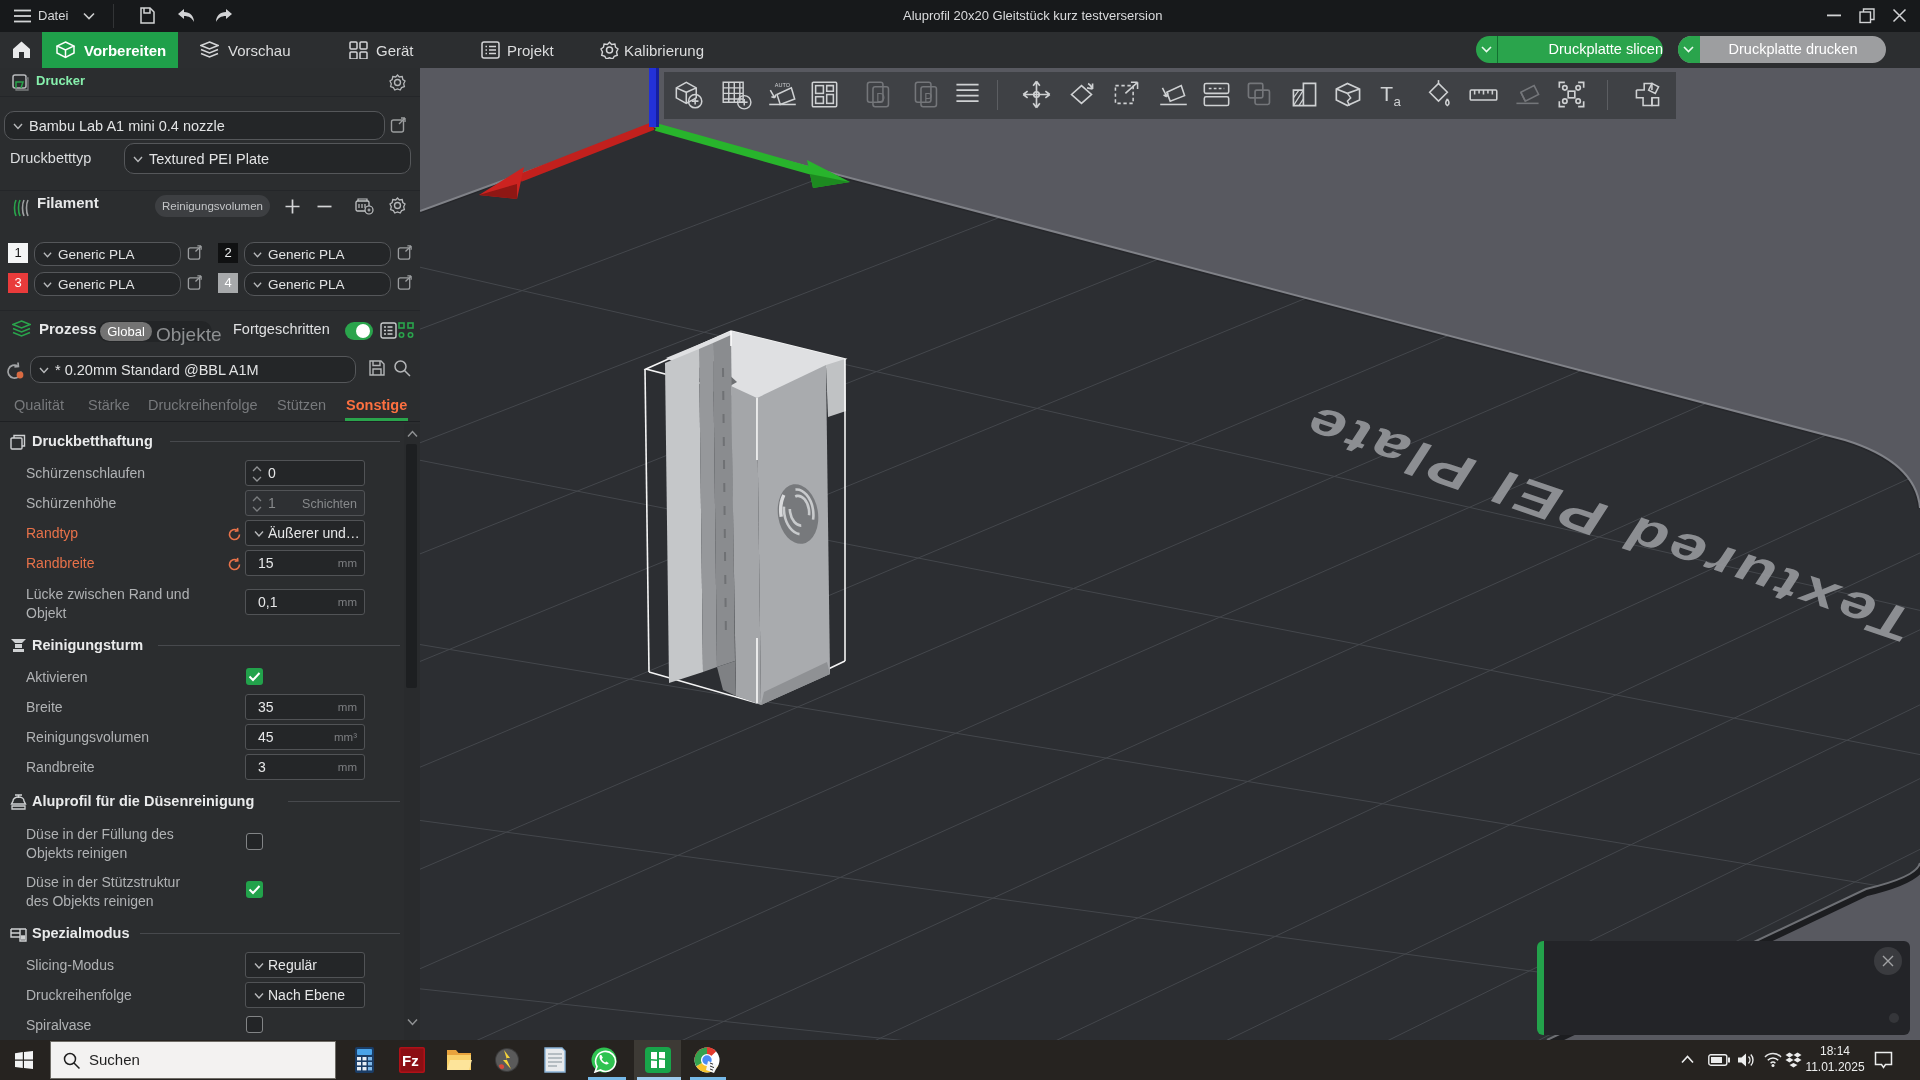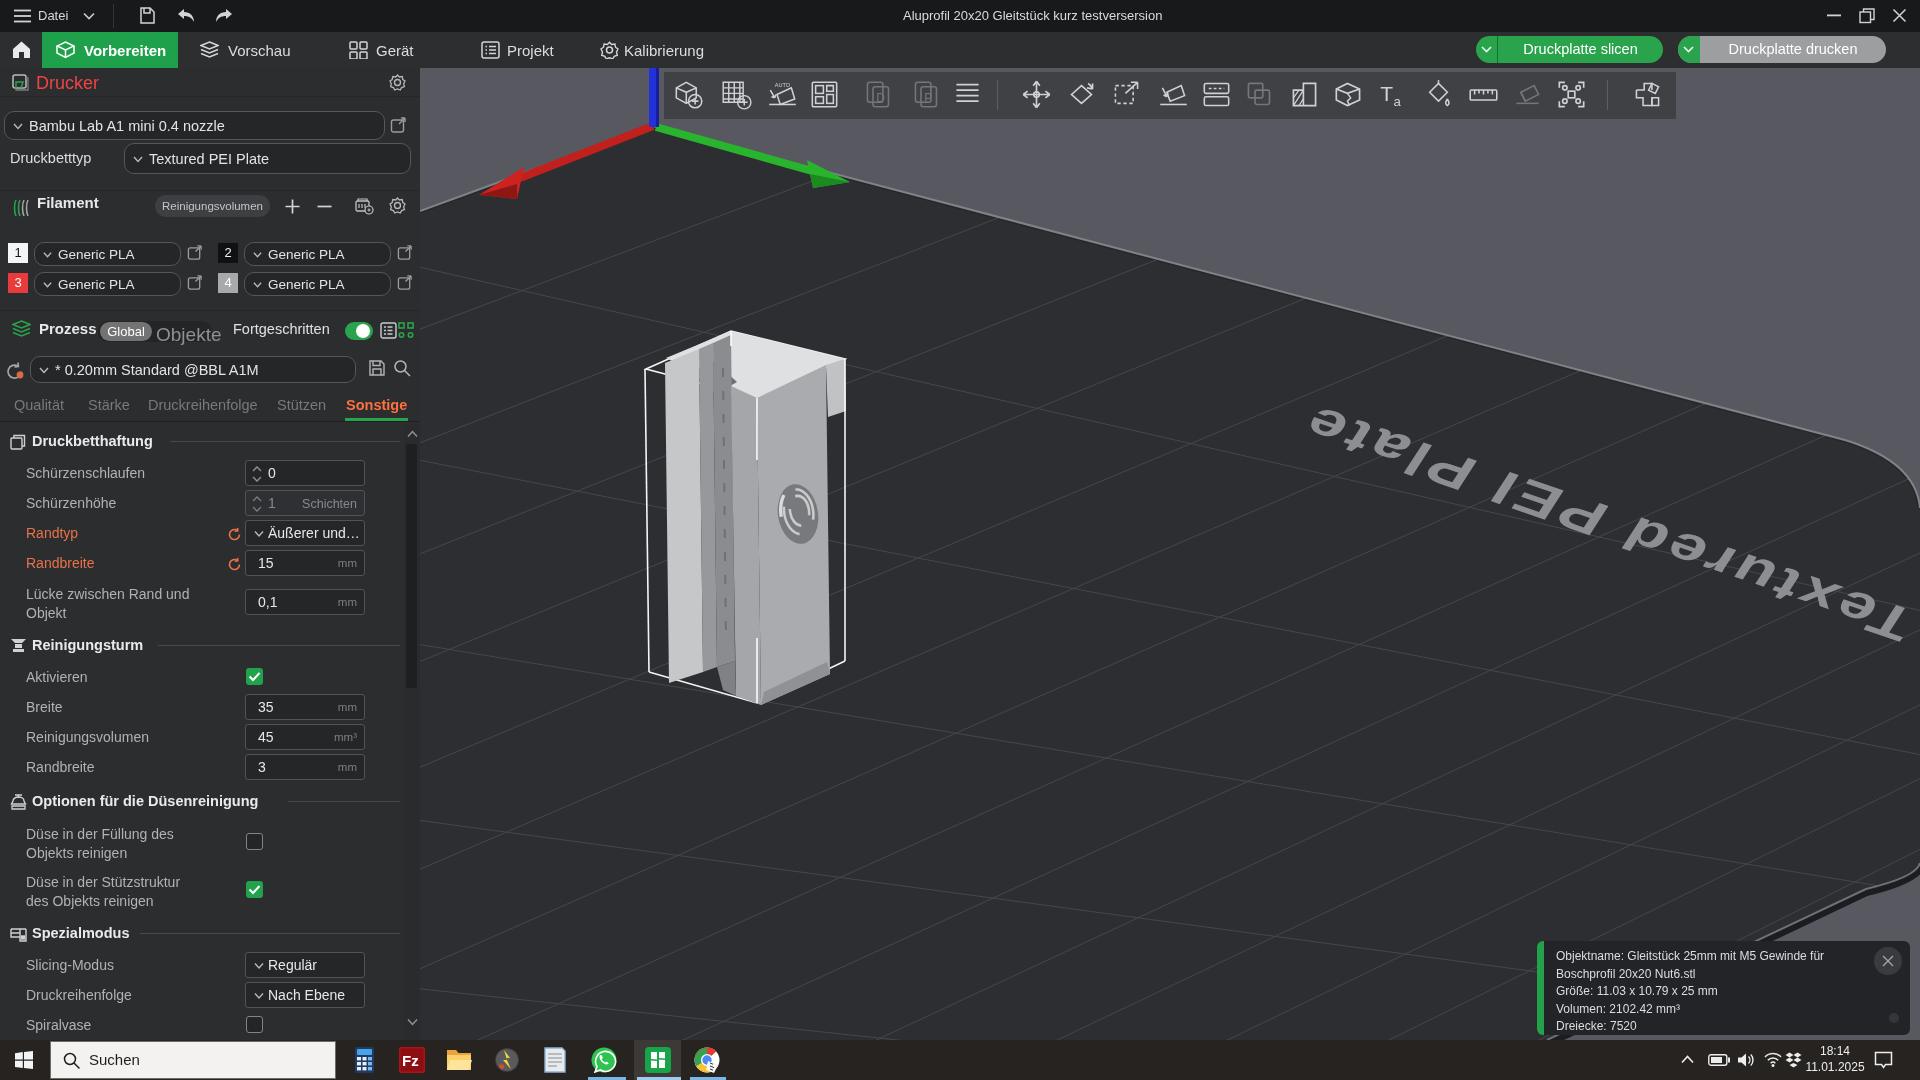--- a/index.html
+++ b/index.html
@@ -107,21 +107,21 @@
       <circle cx="9.5" cy="9" r="3" stroke="#d4d5d7" stroke-width="1.5" fill="none"></circle>
       <path d="M9.5 1.2 L11.6 3.4 L14.9 3 L15.5 6.2 L18 8 L16.5 11 L17.3 14.2 L14.2 15.3 L12.6 18 L9.5 16.8 L6.4 18 L4.8 15.3 L1.7 14.2 L2.5 11 L1 8 L3.5 6.2 L4.1 3 L7.4 3.4 Z" stroke="#d4d5d7" stroke-width="1.4" fill="none"></path>
     </svg>
  <div class="tab" style="left:624px">Kalibrierung</div>
 
  <div class="abs" style="left:1476px;top:4px;width:187px;height:27px;background:#2aa44c;border-radius:13.5px;overflow:hidden">
    <div class="abs" style="left:20.5px;top:0;width:1.5px;height:27px;background:#137031"></div>
    <svg class="abs" style="left:5px;top:10px" width="11" height="7" viewBox="0 0 11 7">
         <path d="M1 1 L5.5 5.5 L10 1" stroke="#eafaef" stroke-width="1.6" fill="none"></path>
       </svg>
-   <div class="abs" style="left:22px;top:5px;width:165px;text-align:center;color:#fff;font-size:14.5px">Druckplatte slicen</div>
+   <div class="abs" style="left:22px;top:5px;width:165px;text-align:right;color:#fff;font-size:14.5px">Druckplatte slicen</div>
  </div>
  <div class="abs" style="left:1678px;top:4px;width:208px;height:27px;background:#9d9ea0;border-radius:13.5px;overflow:hidden">
    <div class="abs" style="left:0;top:0;width:22px;height:27px;background:#2aa44c"></div>
    <svg class="abs" style="left:5px;top:10px" width="11" height="7" viewBox="0 0 11 7">
         <path d="M1 1 L5.5 5.5 L10 1" stroke="#eafaef" stroke-width="1.6" fill="none"></path>
       </svg>
    <div class="abs" style="left:22px;top:5px;width:186px;text-align:center;color:#fff;font-size:14.5px">Druckplatte drucken</div>
  </div>
 </div>
 
@@ -357,39 +357,36 @@
         <g stroke="#cfd1d3" stroke-width="1.4" fill="none">
           <path d="M4,10 h7 v-6 h7 v6 M4,10 v7 h6 v7 h8 v-7"></path>
           <path d="M18,4 l6,3 l-3,6 l-6,-3 Z"></path>
           <path d="M18,17 h6 v7 h-6 Z"></path>
         </g>
       </svg>
  </div>
 
  <div class="abs" style="left:1117px;top:873px;width:373px;height:94px;background:#232428;border-radius:6px;overflow:hidden">
    <div class="abs" style="left:0;top:0;width:7px;height:94px;background:#23a24b"></div>
-   <div class="abs" style="left:19px;top:7px;font-size:12px;line-height:17.6px;color:#dcdddf">
-     Objektname: Gleitstück 25mm mit M5 Gewinde für<br>Boschprofil 20x20 Nut6.stl<br>Größe: 11.03 x 10.79 x 25 mm<br>Volumen: 2102.42 mm³<br>Dreiecke: 7520
-   </div>
    <div class="abs" style="left:337px;top:6px;width:28px;height:28px;border-radius:50%;background:#3a3b3f"></div>
    <svg class="abs" style="left:344px;top:13px" width="14" height="14" viewBox="0 0 14 14">
         <path d="M2 2 L12 12 M12 2 L2 12" stroke="#a2a3a5" stroke-width="1.4"></path>
       </svg>
    <div class="abs" style="left:352px;top:72px;width:10px;height:10px;border-radius:50%;background:#35363a"></div>
  </div>
 </div>
 
 <div id="panel">
 
 <svg class="ico" style="left:11px;top:5px" width="19" height="19" viewBox="0 0 19 19">
       <rect x="2" y="2" width="13" height="13" rx="2" stroke="#b9bbbd" stroke-width="1.5" fill="none"></rect>
       <path d="M5,15 v-6 h7 l-2,6" stroke="#2aa44c" stroke-width="1.5" fill="none"></path>
       <path d="M15,5 h2 v12 h-12 v-2" stroke="#7a7c7e" stroke-width="1.3" fill="none"></path>
     </svg>
-<div class="abs" style="left:36px;top:5px;font-size:18px;font-weight:normal;color:#ef4444">Drucker</div>
+<div class="abs" style="left:36px;top:5px;font-size:13px;font-weight:bold;color:#86efac">Drucker</div>
 <svg class="ico" style="left:389px;top:6px" width="17" height="17" viewBox="0 0 17 17">
       <circle cx="8.5" cy="8.5" r="3" stroke="#b5b7b9" stroke-width="1.4" fill="none"></circle>
       <path d="M8.5 1 L10.3 3 L13.2 2.6 L13.8 5.5 L16 7 L14.7 9.8 L15.4 12.6 L12.6 13.6 L11.2 16 L8.5 15 L5.8 16 L4.4 13.6 L1.6 12.6 L2.3 9.8 L1 7 L3.2 5.5 L3.8 2.6 L6.7 3 Z" stroke="#b5b7b9" stroke-width="1.3" fill="none"></path>
     </svg>
 <div class="abs" style="left:0px;top:28px;width:420px;height:1px;background:#242629"></div>
 <div class="combo" style="left:4px;top:43px;width:381px;height:29px">
   <svg class="chev" viewBox="0 0 10 10">
         <path d="M1 3 L5 7.5 L9 3" stroke="#b8babc" stroke-width="1.4" fill="none"></path>
       </svg>
   <span style="font-size:14.5px">Bambu Lab A1 mini 0.4 nozzle</span>
@@ -617,21 +614,21 @@
 <div class="inp" style="top:686px">
       <span class="v" style="left:12px">3</span>
       <span class="u">mm</span>
     </div>
 
 <svg class="ico" style="left:10px;top:726px" width="17" height="16" viewBox="0 0 17 16">
       <path d="M5,1 h7 M8.5,1 v3" stroke="#cfd1d3" stroke-width="1.4" fill="none"></path>
       <path d="M3,7 a5.5,4 0 0 1 11,0 l1.5,3 h-14 Z" stroke="#cfd1d3" stroke-width="1.4" fill="none"></path>
       <path d="M2,12 h13 v3 h-13 Z" stroke="#cfd1d3" stroke-width="1.3" fill="none"></path>
     </svg>
-<div class="sec-h" style="top:725px;left:32px">Optionen für die Düsenreinigung</div>
+<div class="sec-h" style="top:725px;left:32px">Aluprofil für die Düsenreinigung</div>
 <div class="sec-line" style="left:288px;top:733px;width:112px"></div>
 <div class="slbl" style="left:26px;top:757px;line-height:19px">Düse in der Füllung des<br>Objekts reinigen</div>
 <div class="cbx off" style="top:765px"></div>
 <div class="slbl" style="left:26px;top:805px;line-height:19px">Düse in der Stützstruktur<br>des Objekts reinigen</div>
 <div class="cbx on" style="top:813px">
       <svg width="17" height="17" viewBox="0 0 17 17">
         <path d="M3.5 8.5 L7 12 L13.5 5" stroke="#fff" stroke-width="2" fill="none"></path>
       </svg>
     </div>
 

